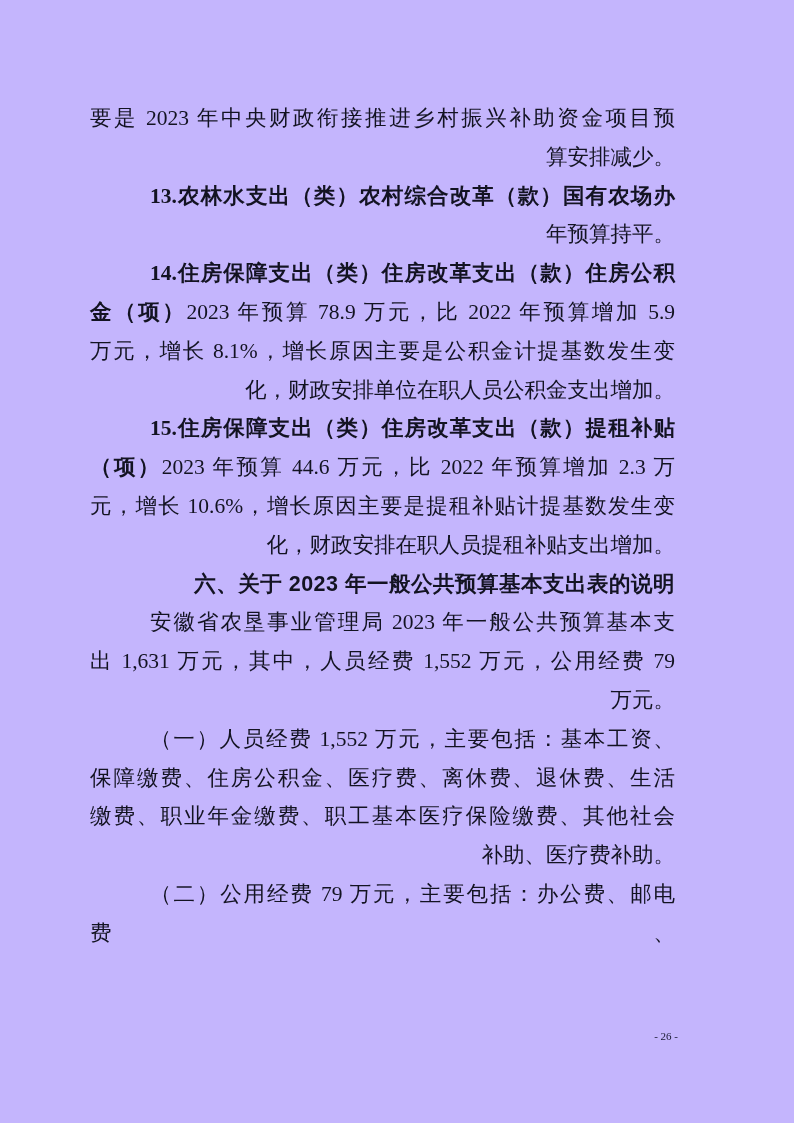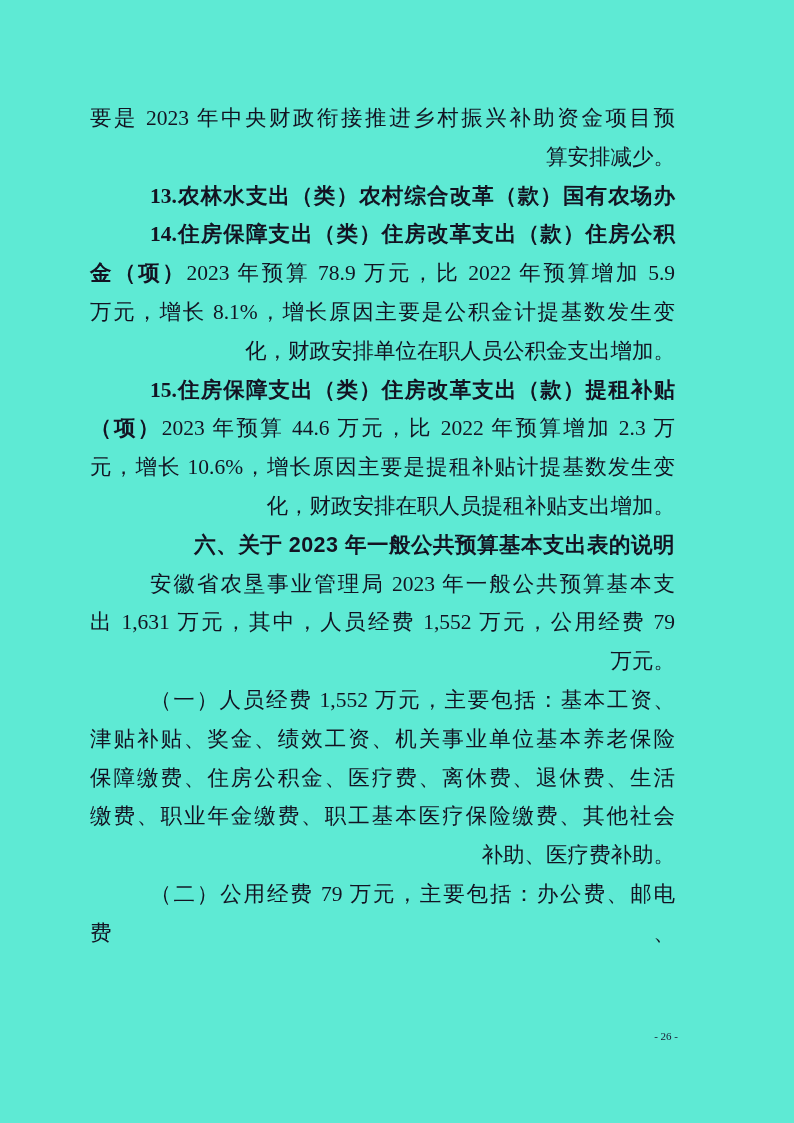--- a/index.html
+++ b/index.html
@@ -54,38 +54,38 @@
     text-align: right;
     font-size: 11px;
     line-height: 20px;
     color: #1a1a33;
     font-family: "Liberation Serif", "DejaVu Serif", serif;
   }
 </style>
 </head>
 <body>
 
-<div class="page" style="background: #5eead4;">
+<div class="page" style="background: #c4b5fd;">
   <div class="doc-body" id="doc-body" style="color: rgb(19, 19, 34);">
       <div class="line just"><span>要是 2023 年中央财政衔接推进乡村振兴补助资金项目预</span></div>
       <div class="line"><span>算安排减少。</span></div>
       <div class="line just indent"><span class="seg-b">13.农林水支出（类）农村综合改革（款）国有农场办</span></div>
+      <div class="line"><span>年预算持平。</span></div>
       <div class="line just indent"><span class="seg-b">14.住房保障支出（类）住房改革支出（款）住房公积</span></div>
       <div class="line just"><span class="seg-b">金（项）</span><span>2023 年预算 78.9 万元，比 2022 年预算增加 5.9</span></div>
       <div class="line just"><span>万元，增长 8.1%，增长原因主要是公积金计提基数发生变</span></div>
       <div class="line"><span>化，财政安排单位在职人员公积金支出增加。</span></div>
       <div class="line just indent"><span class="seg-b">15.住房保障支出（类）住房改革支出（款）提租补贴</span></div>
       <div class="line just"><span class="seg-b">（项）</span><span>2023 年预算 44.6 万元，比 2022 年预算增加 2.3 万</span></div>
       <div class="line just"><span>元，增长 10.6%，增长原因主要是提租补贴计提基数发生变</span></div>
       <div class="line"><span>化，财政安排在职人员提租补贴支出增加。</span></div>
       <div class="line heading indent"><span class="seg-b">六、关于 2023 年一般公共预算基本支出表的说明</span></div>
       <div class="line just indent"><span>安徽省农垦事业管理局 2023 年一般公共预算基本支</span></div>
       <div class="line just"><span>出 1,631 万元，其中，人员经费 1,552 万元，公用经费 79</span></div>
       <div class="line"><span>万元。</span></div>
       <div class="line just indent"><span>（一）人员经费 1,552 万元，主要包括：基本工资、</span></div>
-      <div class="line just"><span>津贴补贴、奖金、绩效工资、机关事业单位基本养老保险</span></div>
       <div class="line just"><span>保障缴费、住房公积金、医疗费、离休费、退休费、生活</span></div>
       <div class="line just"><span>缴费、职业年金缴费、职工基本医疗保险缴费、其他社会</span></div>
       <div class="line"><span>补助、医疗费补助。</span></div>
       <div class="line just indent"><span>（二）公用经费 79 万元，主要包括：办公费、邮电费、</span></div>
     </div>
   <div class="page-number" style="color: rgb(26, 26, 51);">- 26 -</div>
 </div>
 
 </body></html>

